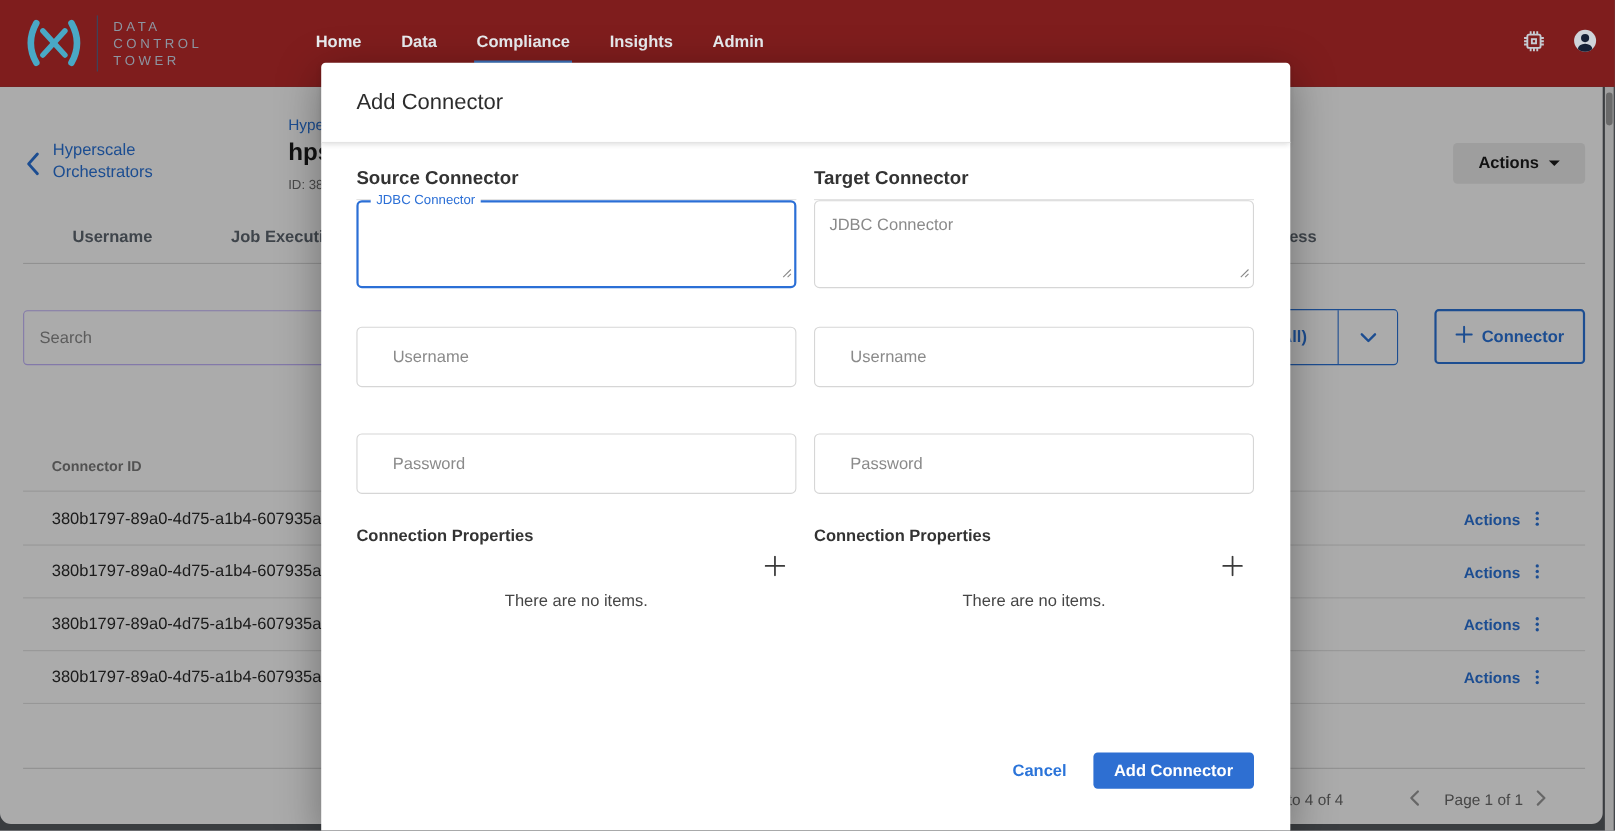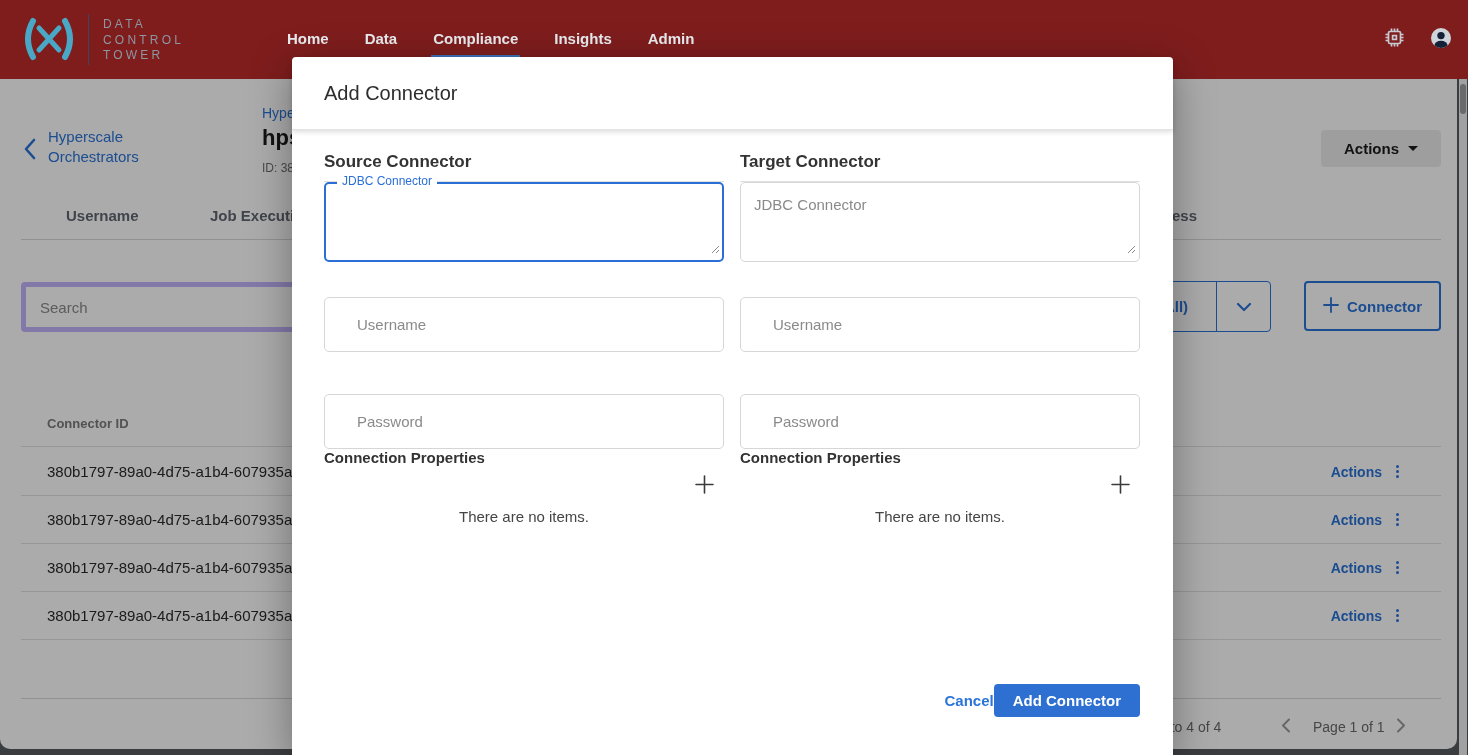--- a/index.html
+++ b/index.html
@@ -23,21 +23,21 @@
   .back-link { position:absolute; left:48px; top:127px; width:150px; color:#2b74d9; font-size:15px; line-height:20px; cursor:pointer; }
   .breadcrumb { position:absolute; left:262px; top:105px; color:#2b74d9; font-size:14px; white-space:nowrap; }
   .page-title { position:absolute; left:262px; top:125px; color:#1c1c1c; font-size:22px; font-weight:700; white-space:nowrap; }
   .page-id { position:absolute; left:262px; top:161px; color:#6e6e6e; font-size:12px; white-space:nowrap; }
   .actions-btn { position:absolute; left:1321px; top:130px; width:120px; height:37px; background:#ececec;
                  border:none; border-radius:4px; display:flex; align-items:center; justify-content:center; gap:9px;
                  font-size:15px; font-weight:700; color:#1b1b1b; cursor:pointer; font-family:inherit; }
   .caret-down { width:0; height:0; border-left:5px solid transparent; border-right:5px solid transparent; border-top:5px solid #1b1b1b; }
   .tab { position:absolute; top:207px; color:#5f6771; font-size:15px; font-weight:700; white-space:nowrap; cursor:pointer; }
   .tab-underline { position:absolute; left:21px; top:239px; width:1420px; height:1px; background:#d9d9d9; }
-  .search-input { position:absolute; left:21px; top:282px; width:380px; height:50px; border:5px solid #c4b5fd;
+  .search-input { position:absolute; left:21px; top:282px; width:380px; height:50px; border:1px solid #c4b5fd;
                   border-radius:4px; padding:0 14px; font-size:15px; font-family:inherit; color:#333; }
   .search-input::placeholder { color:#8a8a8a; }
   .filter-btn { position:absolute; left:1130px; top:281px; width:141px; height:51px; border:1px solid #2b74d9;
                 border-radius:4px; display:flex; background:#fff; cursor:pointer; }
   .filter-label { flex:1; display:flex; align-items:center; justify-content:center; color:#2b74d9; font-size:15px; font-weight:700; }
   .filter-sep { width:1px; background:#2b74d9; }
   .filter-chev { width:53px; display:flex; align-items:center; justify-content:center; }
   .connector-btn { position:absolute; left:1304px; top:281px; width:137px; height:50px; border:2px solid #2b74d9;
                    border-radius:4px; background:#fff; display:flex; align-items:center; justify-content:center; gap:8px;
                    color:#2b74d9; font-size:15px; font-weight:700; cursor:pointer; font-family:inherit; }
@@ -74,25 +74,25 @@
   .ta { width:100%; height:100%; border:1px solid #d6d6d6; border-radius:5px; resize:none; font-family:inherit;
         font-size:15px; padding:13px; color:#333; outline:none; }
   .ta::placeholder { color:#8a8a8a; }
   .ta.focused { border:2px solid #2b6fd6; }
   .float-label { position:absolute; top:-8px; left:13px; background:#fff; padding:0 5px; font-size:12px; color:#2b6fd6; line-height:14px; }
   .grip { position:absolute; right:4px; bottom:4px; pointer-events:none; }
   .field { display:block; width:100%; height:55px; border:1px solid #d6d6d6; border-radius:5px; padding:0 32px;
            font-size:15px; font-family:inherit; color:#6d28d9; }
   .field::placeholder { color:#8a8a8a; }
   .field.u { margin-top:35px; } .field.p { margin-top:42px; }
-  .props-title { font-size:15px; font-weight:700; color:#333; }
+  .props-title { margin-top:30px; font-size:15px; font-weight:700; color:#333; }
   .plus-row { margin-top:2px; height:32px; display:flex; justify-content:flex-end; align-items:center; padding-right:6px; }
   .plus-btn { background:none; border:none; cursor:pointer; padding:4px; display:flex; }
   .empty-text { margin-top:8px; text-align:center; font-size:15px; color:#454545; }
-  .modal-footer { position:absolute; top:627px; right:33px; display:flex; align-items:center; }
+  .modal-footer { position:absolute; top:627px; right:33px; display:flex; align-items:center; gap:24px; }
   .cancel-btn { background:none; border:none; color:#2b74d9; font-size:15px; font-weight:700; cursor:pointer; font-family:inherit; }
   .submit-btn { background:#2e6fd2; border:none; color:#fff; font-size:15px; font-weight:700; cursor:pointer;
                 border-radius:4px; padding:8px 19px; height:33px; font-family:inherit; }
 </style>
 </head>
 <body>
 
 <div>
 
   <div class="card"></div>

